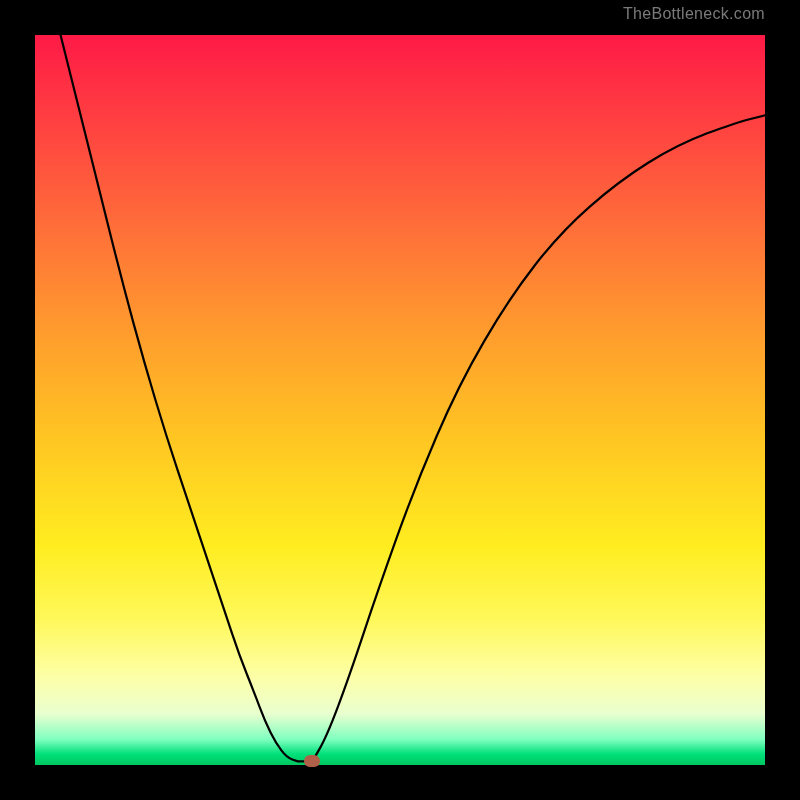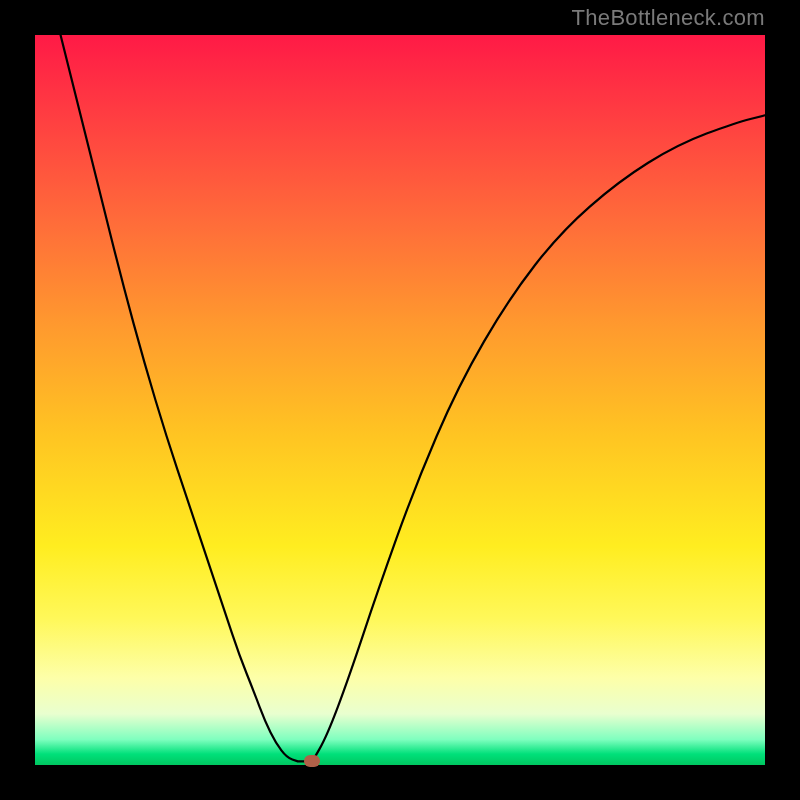--- a/index.html
+++ b/index.html
@@ -38,21 +38,21 @@
       #7fffbf 96.5%,
       #00e07a 98.5%,
       #00c760 100%
     );
   }
   .watermark {
     position: absolute;
     top: 5px;
     right: 35px;
     color: #7a7a7a;
-    font-size: 22px;
+    font-size: 16px;
     letter-spacing: 0.3px;
     user-select: none;
   }
   svg.curve {
     position: absolute;
     left: 0;
     top: 0;
     width: 730px;
     height: 730px;
     overflow: visible;

